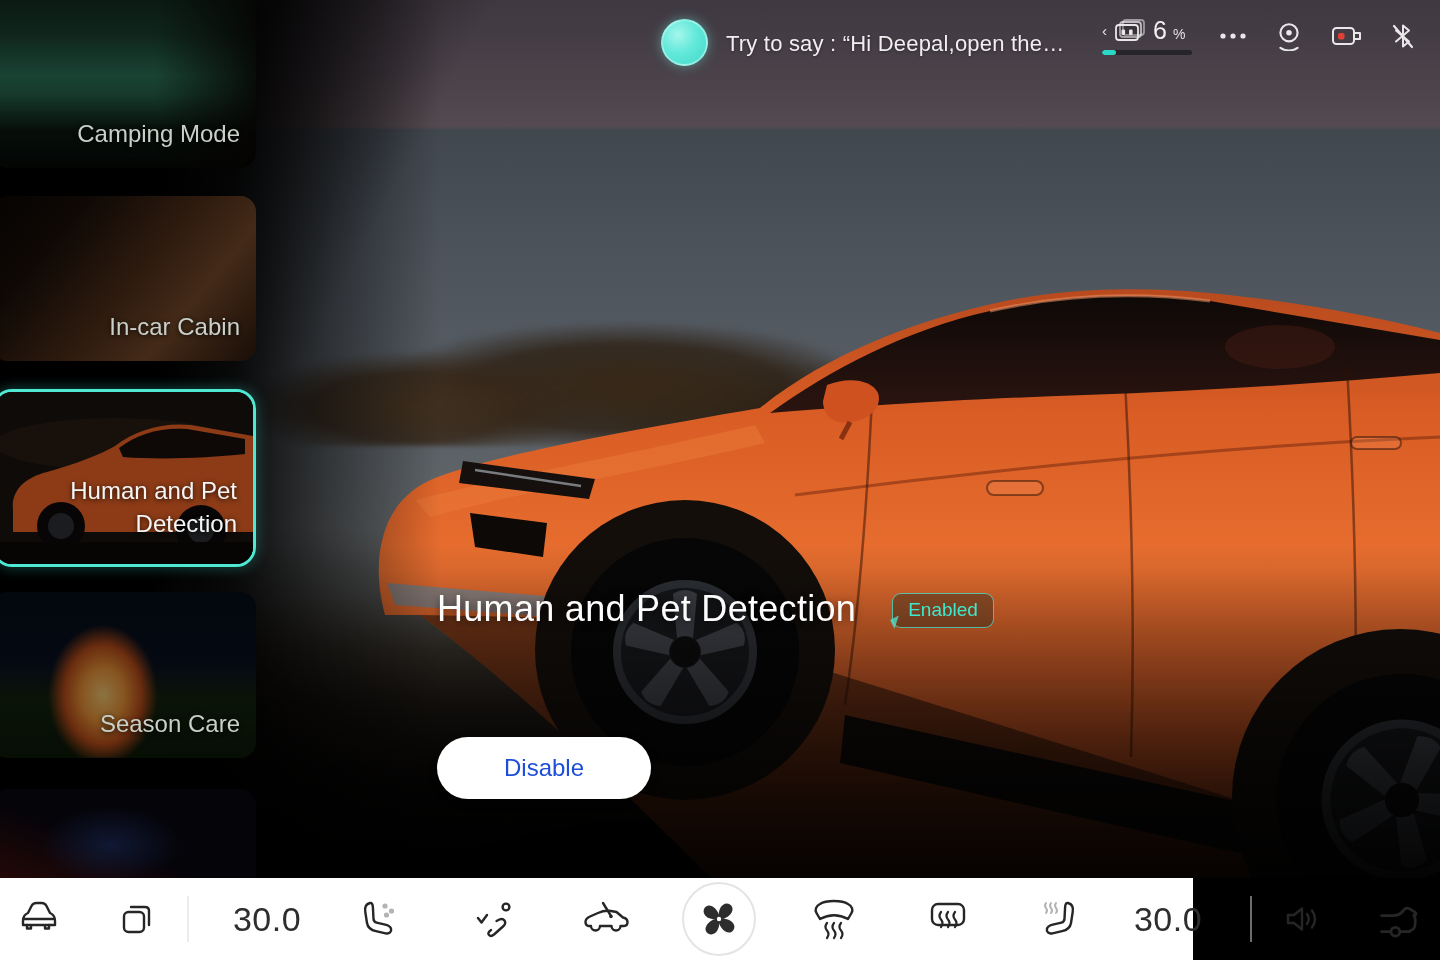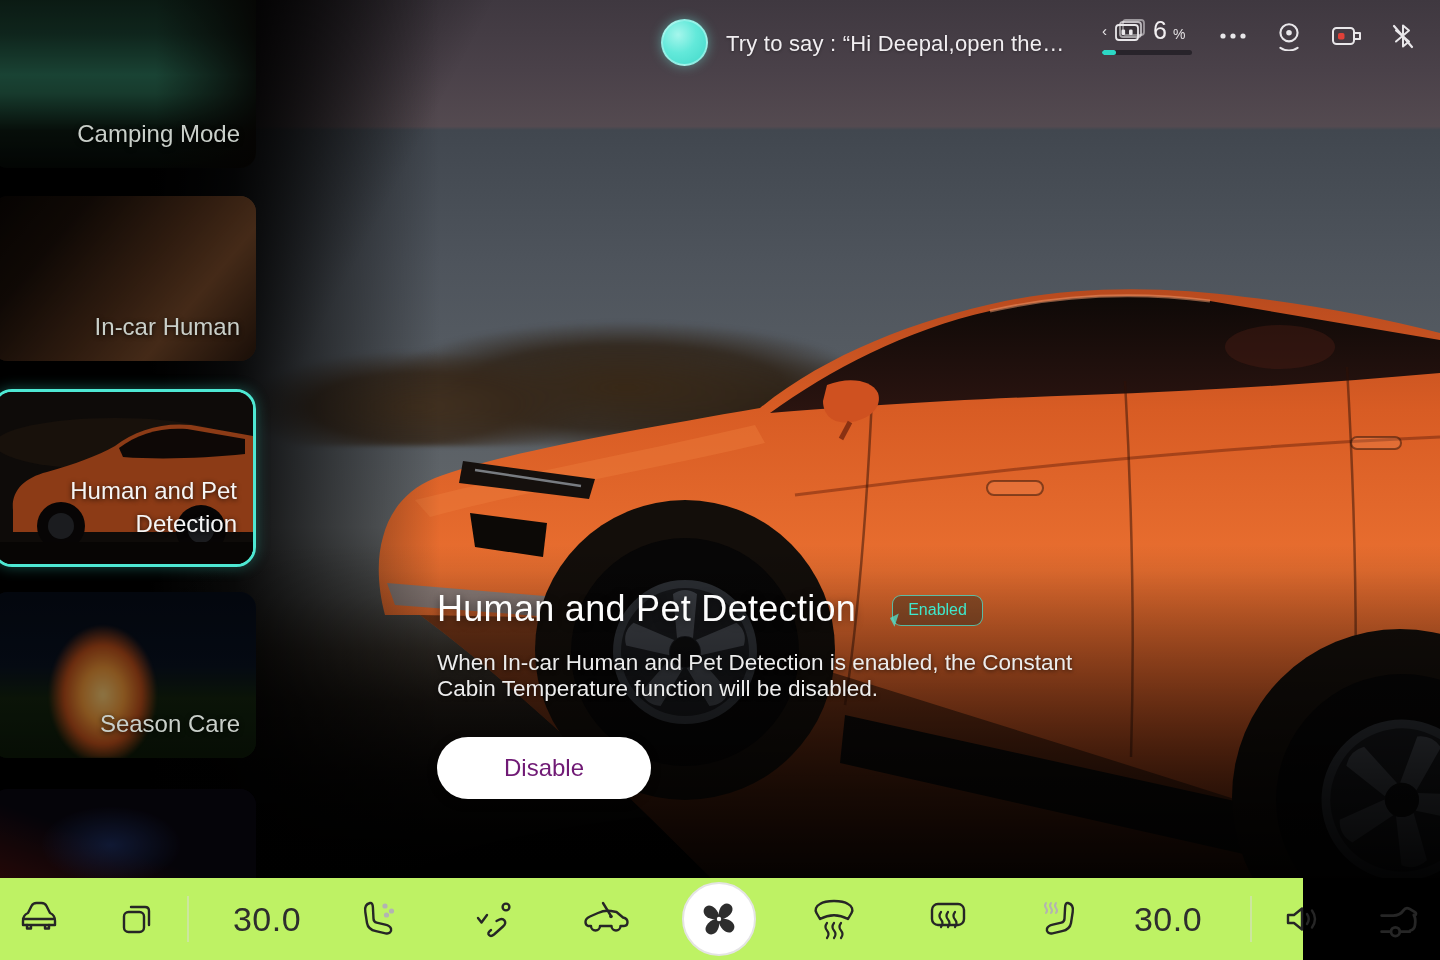--- a/index.html
+++ b/index.html
@@ -68,31 +68,31 @@
     background:
       radial-gradient(100px 55px at 45% 35%, rgba(45,75,155,.55), rgba(0,0,0,0) 70%),
       linear-gradient(200deg, rgba(0,0,0,0) 42%, rgba(120,22,10,.55) 74%, rgba(165,45,20,.5) 86%, rgba(20,8,6,.85) 100%); }
 
   
   .title-row { position:absolute; left:437px; top:588px; display:flex; align-items:center; }
   .page-title { font-size:36px; font-weight:500; color:#fdfdfd; letter-spacing:.3px;
     text-shadow:0 2px 8px rgba(0,0,0,.6); }
   .badge { position:relative; margin-left:36px; margin-top:2px; padding:5px 15px 6px;
     border:1.5px solid rgba(80,230,208,.75); border-radius:9px; background:rgba(10,30,26,.35);
-    color:#3fe8cc; font-size:16px; }
+    color:#3fe8cc; font-size:19px; }
   .badge::after { content:""; position:absolute; left:-10px; bottom:0px;
     border:7px solid transparent; border-right-color:rgba(80,230,208,.75); transform:rotate(18deg); }
   .description { position:absolute; left:437px; top:650px; width:690px; font-size:22.5px; line-height:26px;
     color:#ececec; text-shadow:0 1px 4px rgba(0,0,0,.7); }
   .disable-btn { position:absolute; left:437px; top:737px; width:214px; height:62px; border:none;
-    border-radius:31px; background:#fff; color:#701a75; font-size:24px; font-weight:500;
+    border-radius:31px; background:#fff; color:#1d4ed8; font-size:24px; font-weight:500;
     font-family:"Liberation Sans",sans-serif; cursor:pointer; box-shadow:0 3px 10px rgba(0,0,0,.35); }
 
   
-  .toolbar { position:absolute; left:0; bottom:0; width:1303px; height:82px; background:#bef264; }
+  .toolbar { position:absolute; left:0; bottom:0; width:1193px; height:82px; background:#ffffff; }
   .titem { position:absolute; top:50%; transform:translate(-50%,-50%); display:flex; align-items:center;
     justify-content:center; cursor:pointer; }
   .tdivider { position:absolute; top:50%; transform:translate(-50%,-50%); width:1px; height:46px; background:#d9d9d9; }
   .temp { font-size:34px; color:#2e2e2e; letter-spacing:.5px; }
   .fan-circle { width:74px; height:74px; border-radius:50%; background:#fff; border:2px solid #e4e4e4; }
 </style>
 </head>
 <body>
 
 <div class="stage">
@@ -214,21 +214,21 @@
     </div>
   </div>
 
   <div>
     <div class="card card1">
       <div class="dim"></div>
       <div class="card-label">Camping Mode</div>
     </div>
     <div class="card card2">
       <div class="dim"></div>
-      <div class="card-label">In-car Human</div>
+      <div class="card-label">In-car Cabin</div>
     </div>
     <div class="card card3">
       <svg viewBox="0 0 258 172" width="258" height="172">
         <rect width="258" height="172" fill="#14100d"></rect>
         <ellipse cx="120" cy="52" rx="120" ry="26" fill="#251a12" opacity=".8"></ellipse>
         <path d="M 18 118 C 16 100 28 86 52 80 C 80 72 102 64 120 54 C 140 38 168 30 196 33 L 258 44 L 258 140 L 18 140 Z" fill="#c2521f"></path>
         <path d="M 124 56 C 142 42 166 35 192 37 L 250 47 L 250 62 C 212 66 166 68 128 65 Z" fill="#140c09"></path>
         <circle cx="66" cy="134" r="24" fill="#0a0808"></circle>
           <circle cx="66" cy="134" r="13" fill="#26282c"></circle>
         <circle cx="206" cy="138" r="25" fill="#0a0808"></circle>
@@ -245,21 +245,20 @@
     <div class="card card5">
       <div class="dim"></div>
       <div class="card-label"></div>
     </div>
   </div>
 
   <div class="title-row">
     <div class="page-title">Human and Pet Detection</div>
     <div class="badge">Enabled</div>
   </div>
-  <div class="description">When In-car Human and Pet Detection is enabled, the Constant Cabin Temperature function will be disabled.</div>
   <button class="disable-btn">Disable</button>
 
   <div class="toolbar">
     <div class="titem" style="left:38px">
       <svg width="46" height="44" viewBox="0 0 44 44" fill="none" stroke="#262626" stroke-width="2.4" stroke-linecap="round" stroke-linejoin="round">
         <path d="M7 28 v-4 q0-6 5-8 l3.5-7 q1.5-3 5-3 h5 q3.5 0 5 3 l3.5 7 q5 2 5 8 v4 z"></path>
         <path d="M7 22 h30"></path>
         <path d="M11 28 v3.5 h4 v-3 M33 28 v3.5 h-4 v-3"></path>
       </svg>
     </div>

